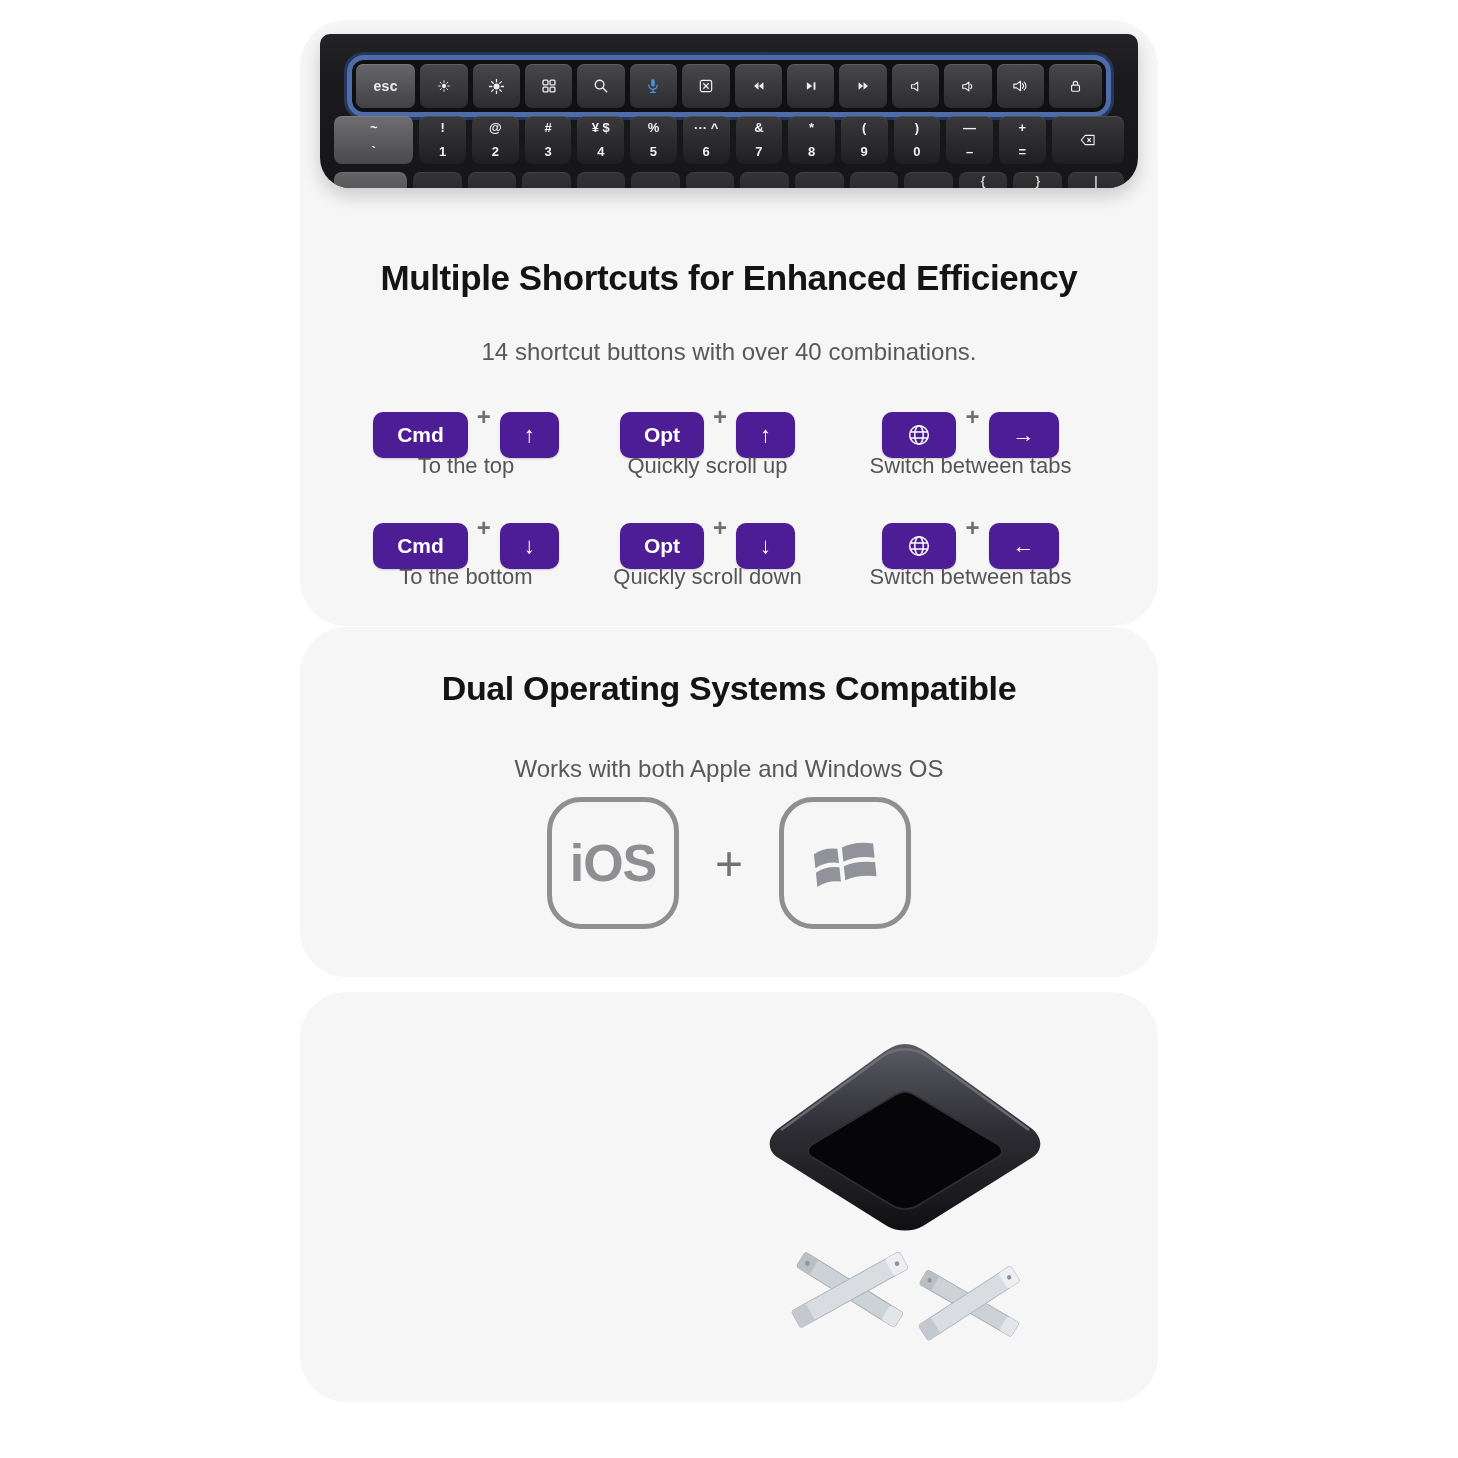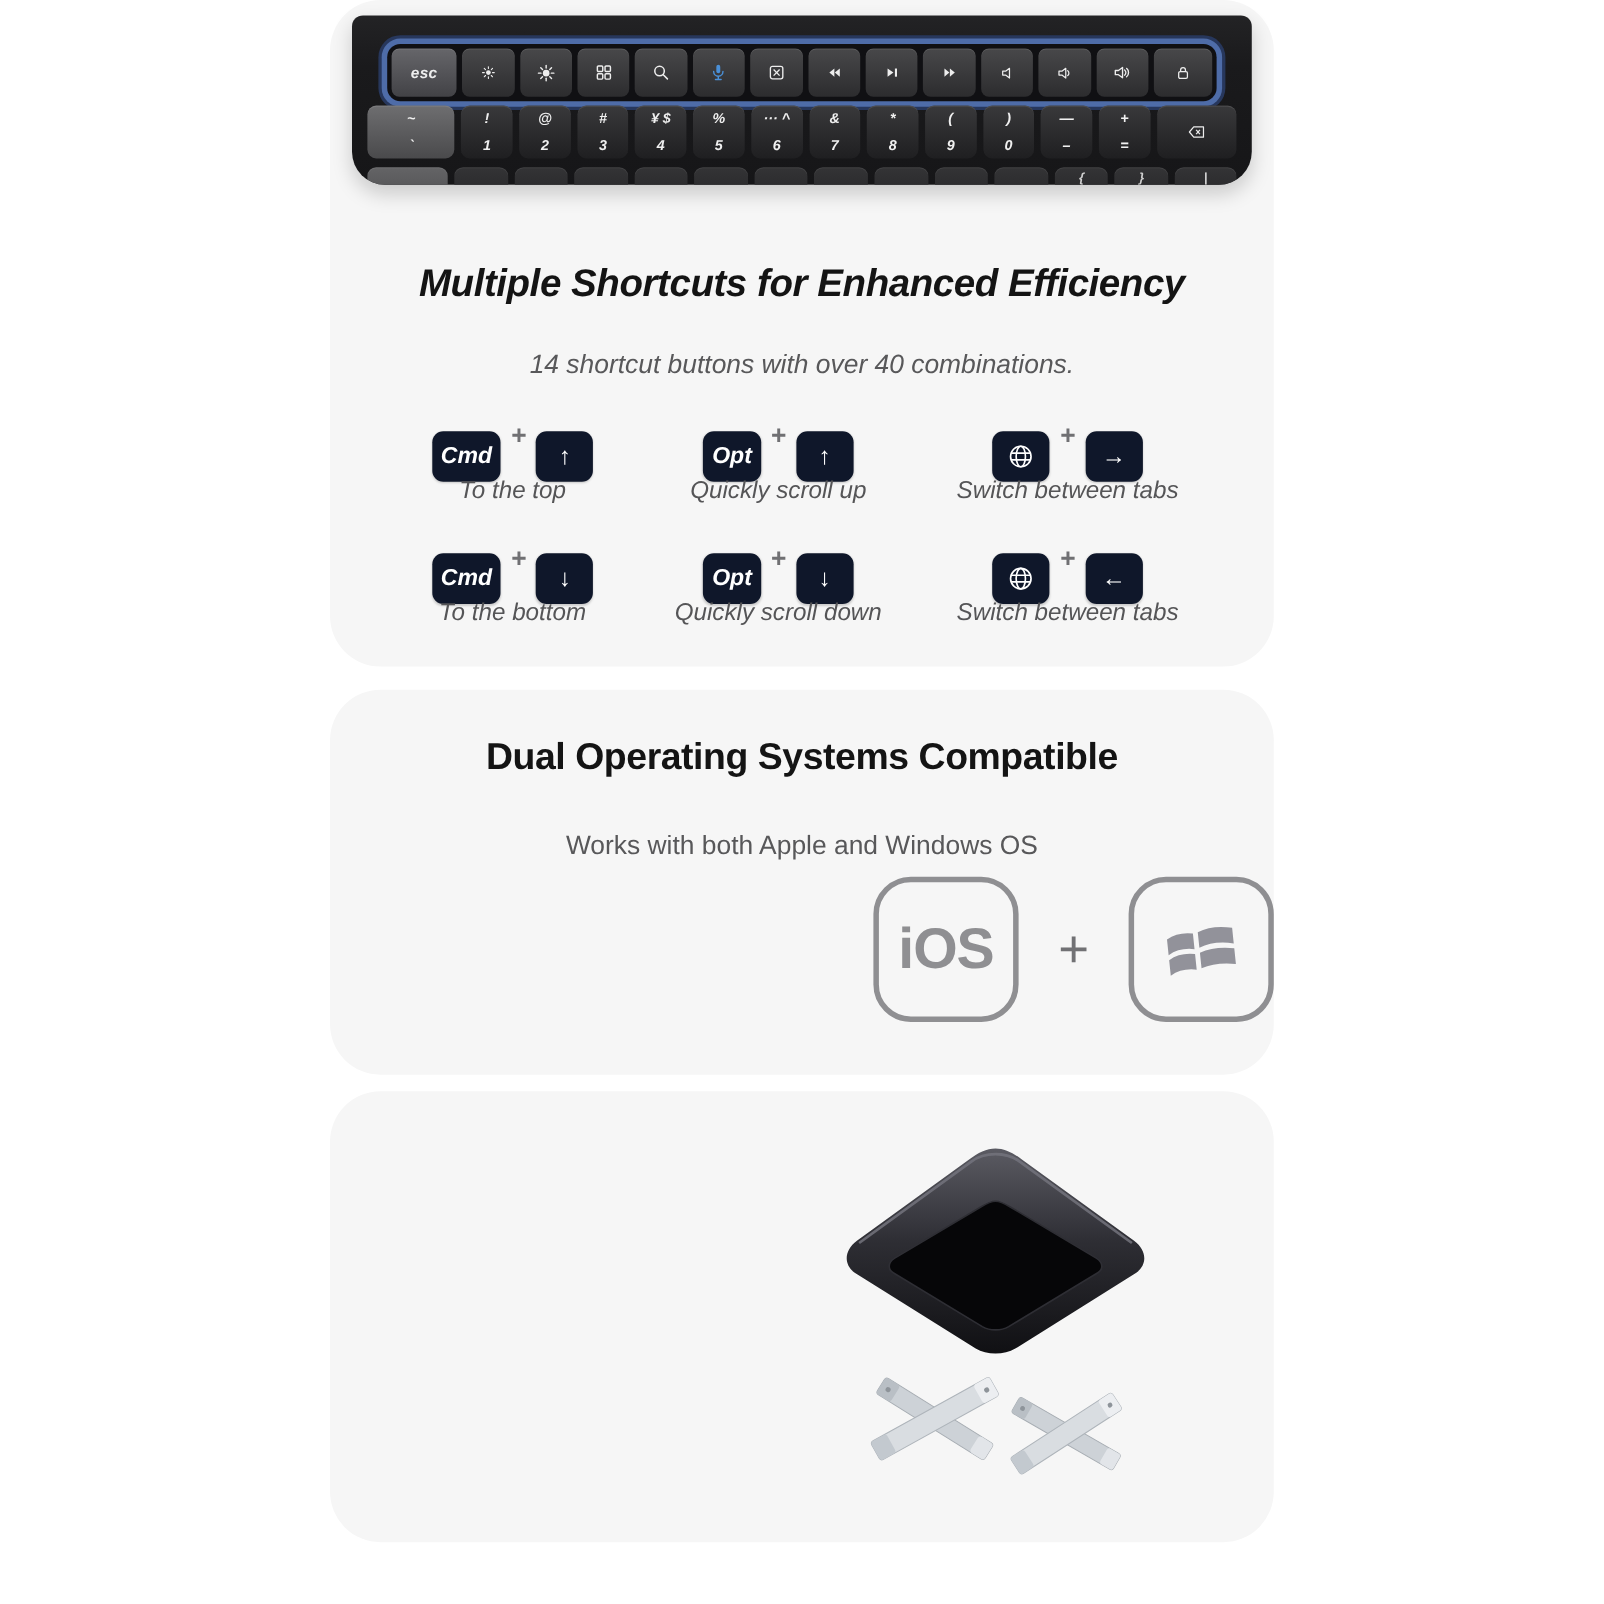--- a/index.html
+++ b/index.html
@@ -2,21 +2,21 @@
 <html><head>
 <meta charset="utf-8">
 <style>
   html,body{margin:0;padding:0;}
   body{
     width:1458px;height:1458px;position:relative;background:#ffffff;
     font-family:"Liberation Sans","DejaVu Sans",sans-serif;overflow:hidden;
     -webkit-font-smoothing:antialiased;
   }
   .card{position:absolute;left:300px;width:858px;background:#f6f6f6;border-radius:46px;}
-  #card-shortcuts{top:0;height:606px;font-style:italic;}
+  #card-shortcuts{top:20px;height:606px;}
   #card-os{top:627px;height:350px;}
   #card-scissor{top:992px;height:410px;}
 
   
   .keyboard{
     position:absolute;left:20px;top:14px;width:818px;height:154px;
     background:linear-gradient(180deg,#232325 0%,#1a1a1c 30%,#161618 100%);
     border-radius:10px 10px 30px 30px;overflow:hidden;
     box-shadow:0 8px 18px rgba(0,0,0,.18);
   }
@@ -67,32 +67,32 @@
     font-size:24px;font-weight:400;margin:16px;}
   #shortcuts-sub{top:302px;}
   .shortcut-grid{
     position:absolute;top:374px;left:0;right:0;
     display:grid;grid-template-columns:205px 238px 248px;
     column-gap:20px;row-gap:26px;justify-content:center;
   }
   .combo{display:flex;flex-direction:column;align-items:center;}
   .combo-keys{display:flex;align-items:center;height:46px;}
   .kcap{
-    min-width:52px;height:46px;padding:0 8px;box-sizing:border-box;border-radius:10px;
-    background:#0f172a;color:#ffffff;display:flex;align-items:center;justify-content:center;
+    min-width:52px;height:46px;padding:0 24px;box-sizing:border-box;border-radius:10px;
+    background:#4c1d95;color:#ffffff;display:flex;align-items:center;justify-content:center;
     font-size:21px;font-weight:700;box-shadow:0 1px 2px rgba(0,0,0,.18);margin-top:36px;
   }
   .kcap.arrow{font-weight:400;font-size:22px;}
   .combo-plus{font-size:24px;font-weight:600;color:#707073;margin:0 9px;}
   .combo-caption{margin-top:13px;font-size:22px;color:#555557;}
 
   
   #os-title{top:42px;font-size:34px;}
   #os-sub{top:112px;}
-  .os-row{position:absolute;top:170px;left:0;right:0;display:flex;align-items:center;justify-content:flex-end;}
+  .os-row{position:absolute;top:170px;left:0;right:0;display:flex;align-items:center;justify-content:center;}
   .os-badge{
     width:132px;height:132px;border:5px solid #8f8f92;border-radius:34px;box-sizing:border-box;
     display:flex;align-items:center;justify-content:center;background:transparent;
   }
   .ios-text{font-size:52px;font-weight:700;color:#8f8f92;letter-spacing:-1px;}
   .os-plus{font-size:48px;font-weight:500;color:#717174;margin:0 36px;}
 
   
   #scissor-title{position:absolute;left:50px;top:100px;font-size:33px;font-weight:600;
     color:#141414;margin:0;letter-spacing:-.4px;}

